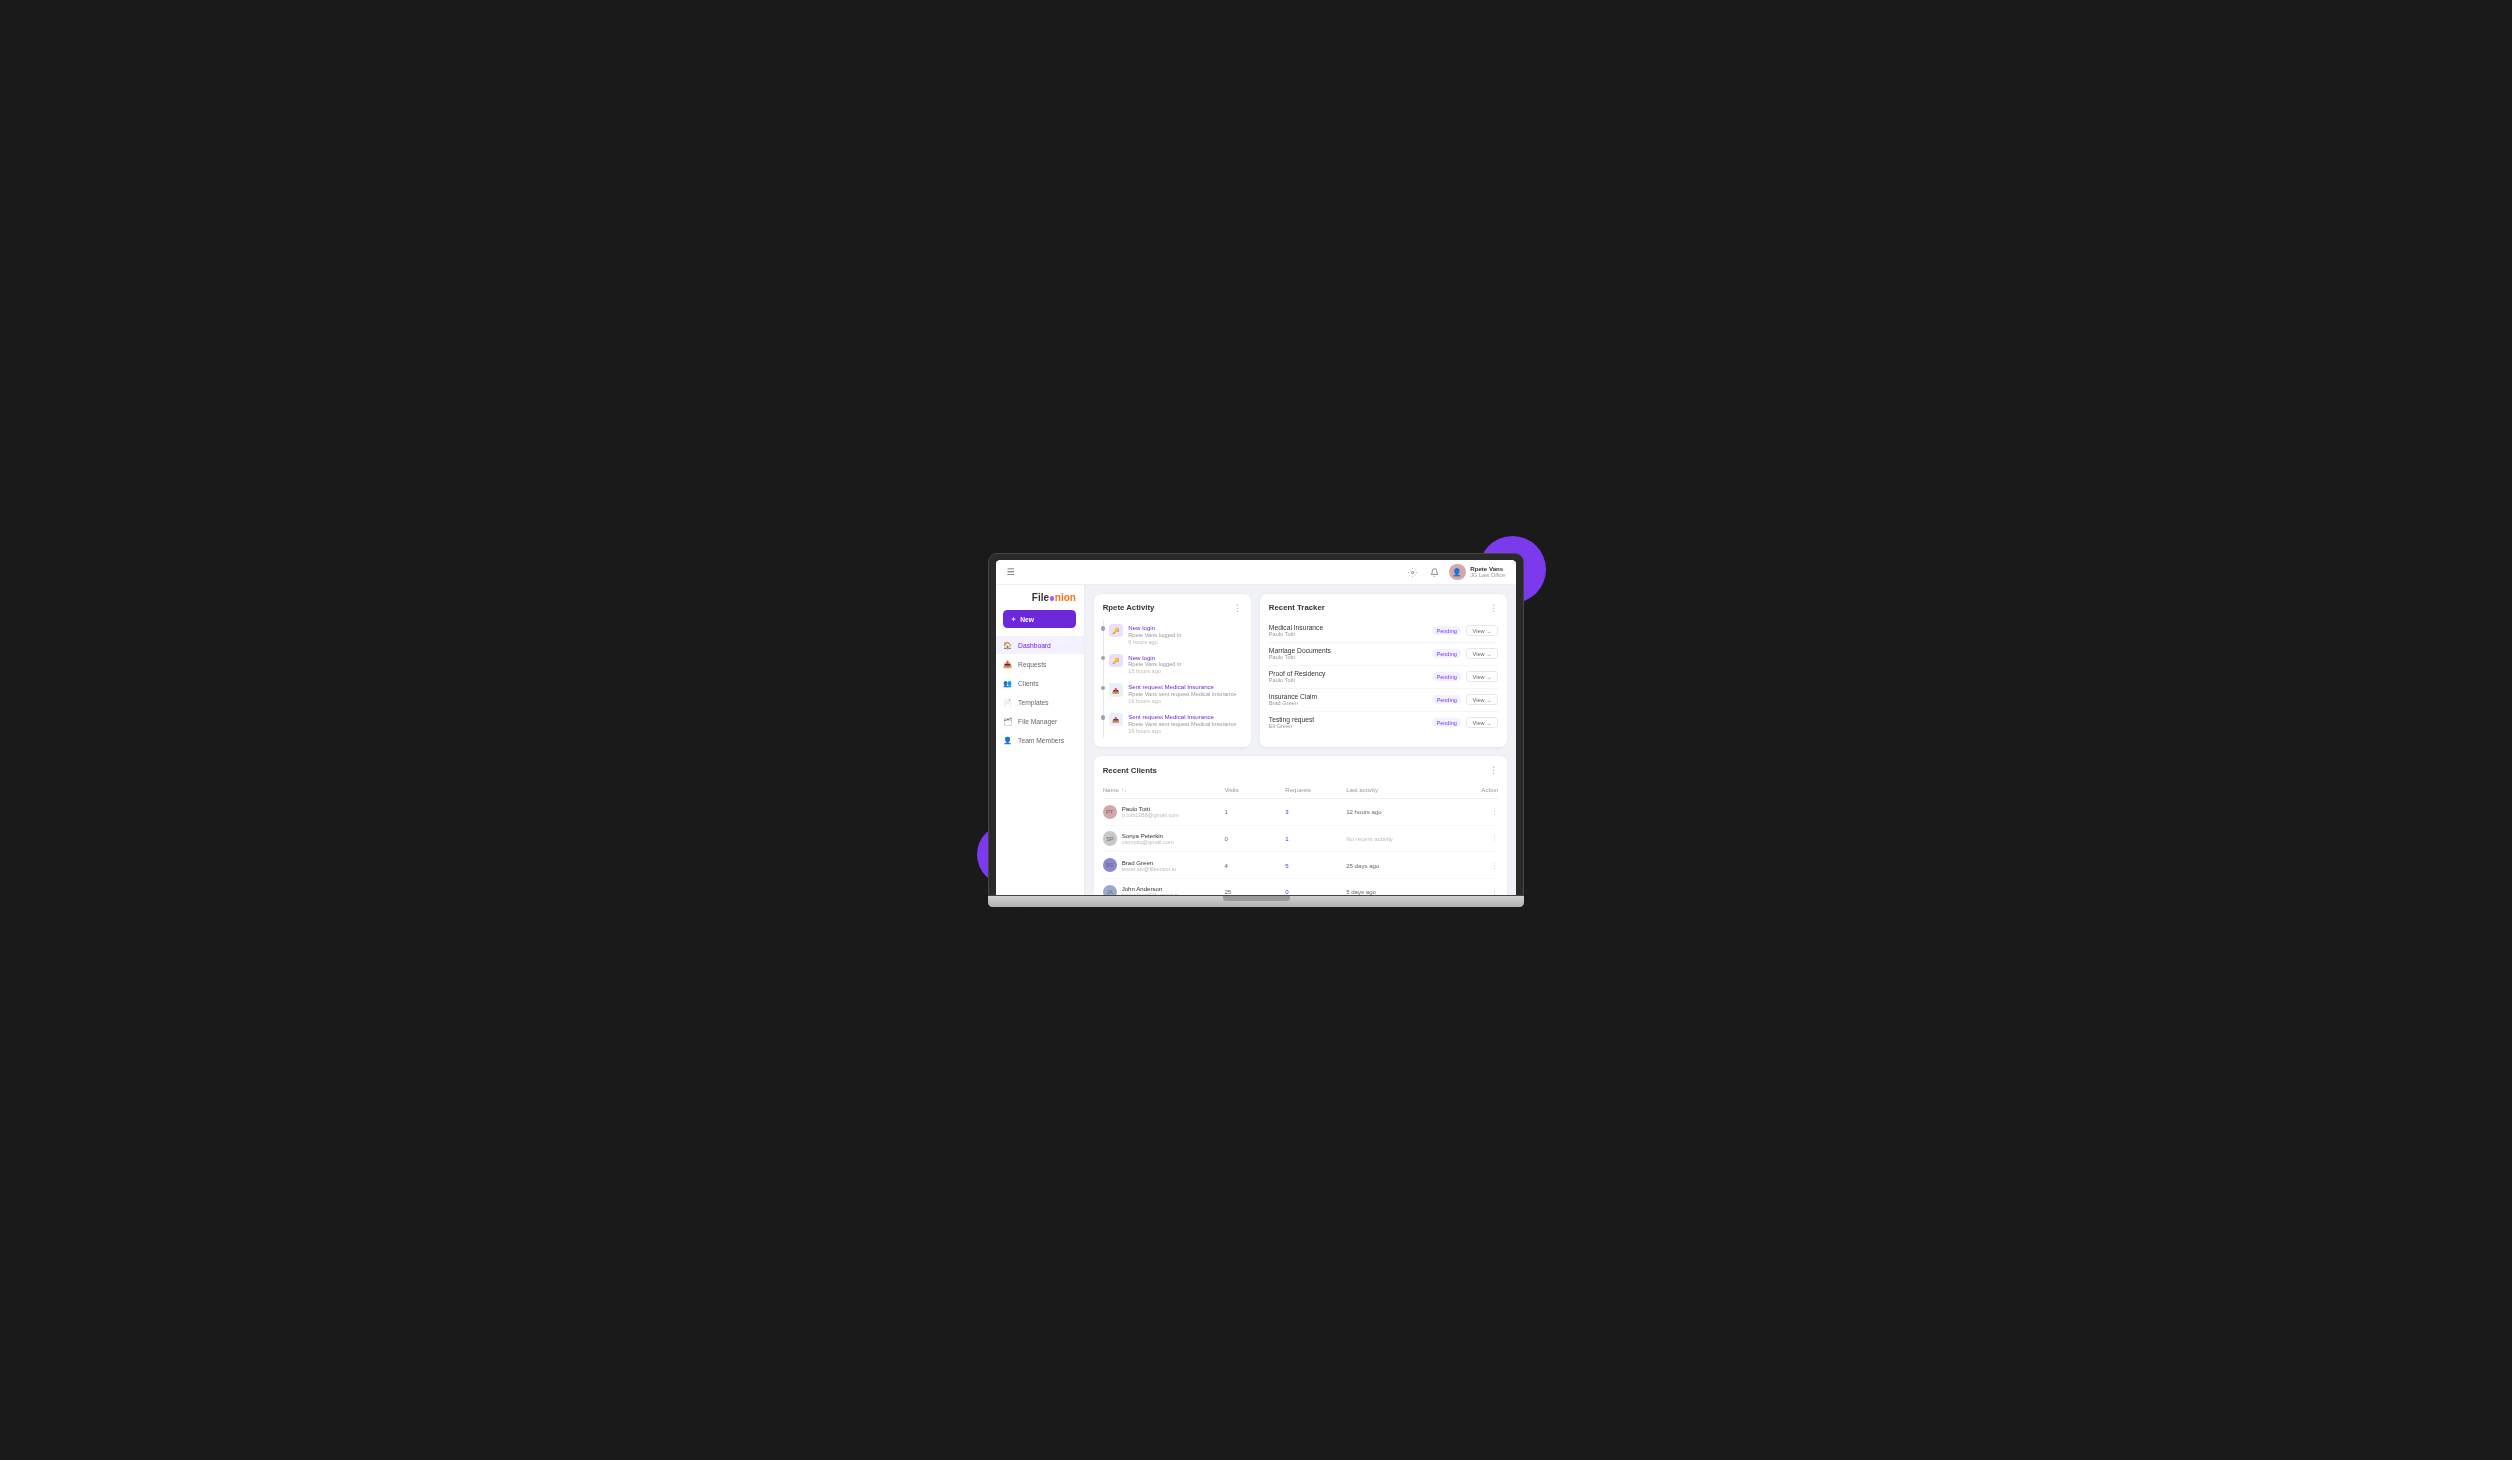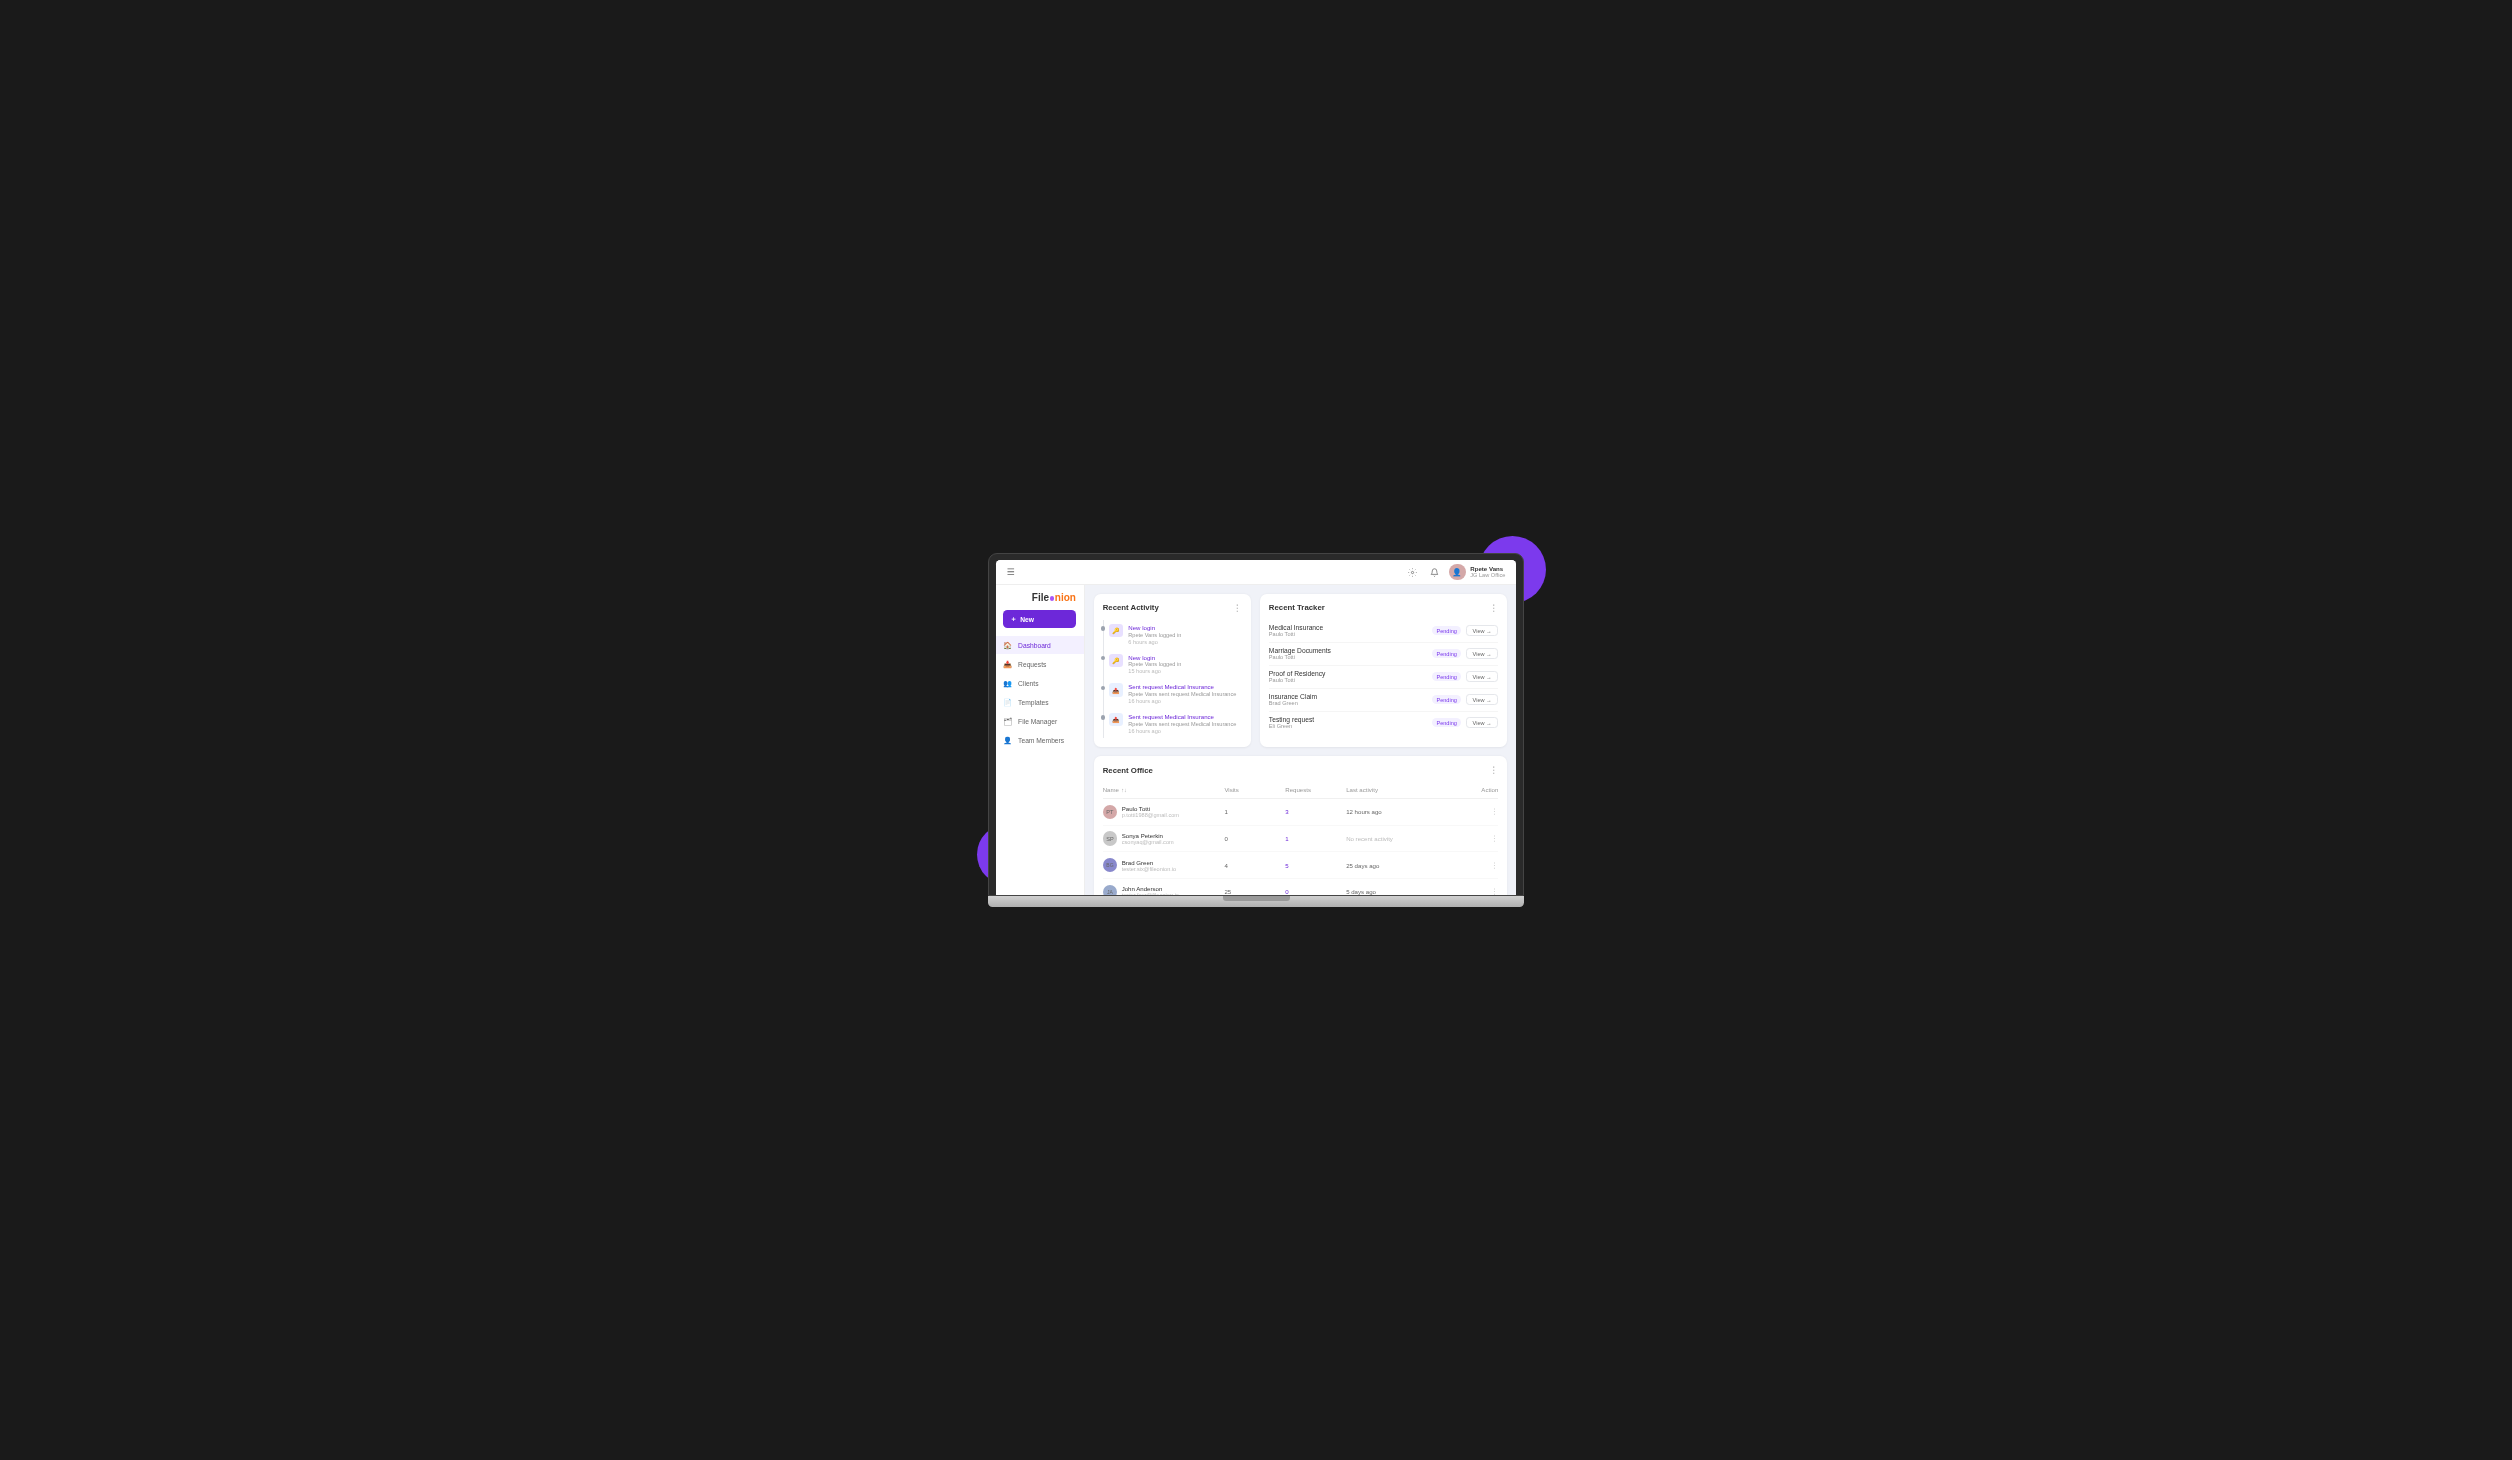--- a/index.html
+++ b/index.html
@@ -450,21 +450,21 @@
               <span>Team Members</span>
             </div>
           </div>
 
           <div class="content-area">
 
             <div class="top-row">
 
               <div class="card recent-activity">
                 <div class="card-header">
-                  <span class="card-title">Recent Activity</span>
+                  <span class="card-title">Rpete Activity</span>
                   <span class="three-dots">⋮</span>
                 </div>
                 <div class="activity-list">
 
                   <div class="activity-item">
                     <div class="activity-dot"></div>
                     <div class="activity-icon">🔑</div>
                     <div class="activity-content">
                       <div class="activity-title">New login</div>
                       <div class="activity-desc">Rpete Vans logged in</div>
@@ -564,21 +564,21 @@
                     <span class="badge-pending">Pending</span>
                     <button class="view-btn">View →</button>
                   </div>
                 </div>
 
               </div>
             </div>
 
             <div class="card clients-card">
               <div class="card-header">
-                <span class="card-title">Recent Office</span>
+                <span class="card-title">Recent Clients</span>
                 <span class="three-dots">⋮</span>
               </div>
 
               <div class="table-header">
                 <div class="col-name">
                   <span>Name</span>
                   <span class="sort-arrows">↑↓</span>
                 </div>
                 <div>Visits</div>
                 <div>Requests</div>

